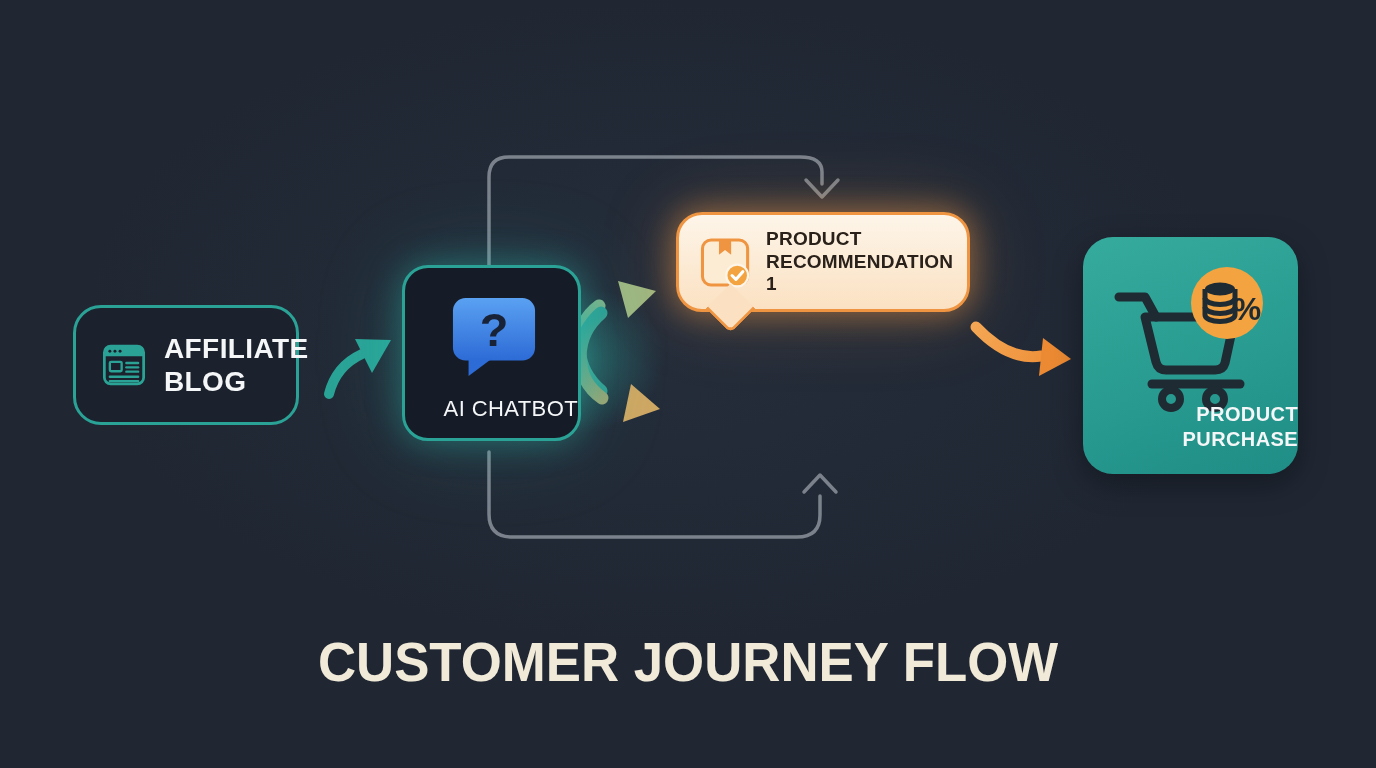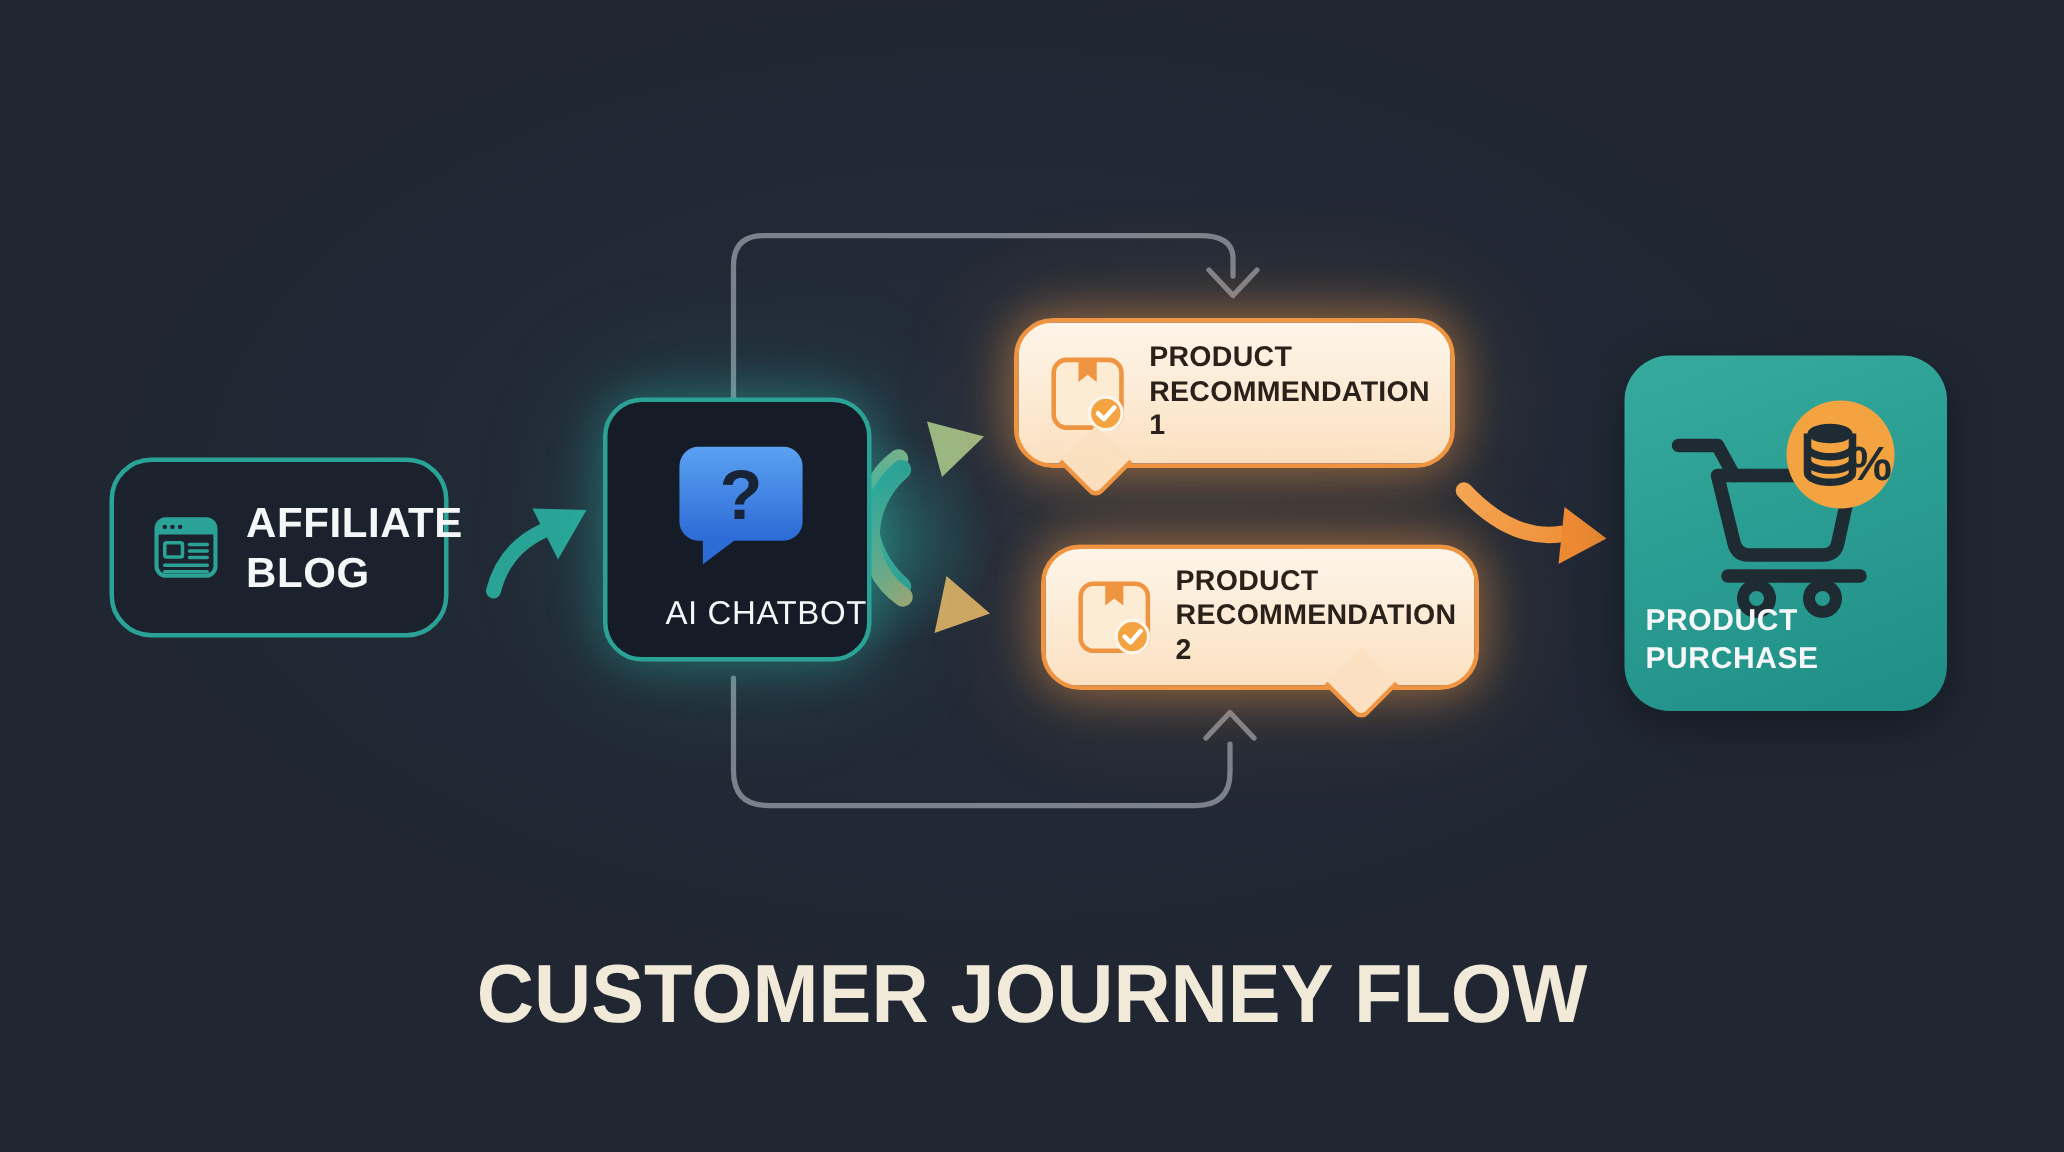--- a/index.html
+++ b/index.html
@@ -73,22 +73,22 @@
   
   .purchase-box{
     left:1083px;top:237px;width:215px;height:237px;
     background:linear-gradient(160deg,#35ab9d,#1f8e86);
     border-radius:30px;
     box-shadow:0 10px 30px rgba(0,0,0,.35);
   }
   .cart-icon{position:absolute;left:24px;top:44px;}
   .badge-icon{position:absolute;left:106px;top:28px;}
   .purchase-label{
-    position:absolute;left:0;right:0;bottom:22px;text-align:left;
-    color:var(--text-light);font-weight:700;font-size:20px;line-height:1.25;letter-spacing:.4px;margin-left:14px;
+    position:absolute;left:0;right:0;bottom:22px;text-align:right;
+    color:var(--text-light);font-weight:700;font-size:20px;line-height:1.25;letter-spacing:.4px;
   }
   .purchase-label span{display:inline-block;width:150px;}
 
   
   .title{
     position:absolute;left:0;right:0;top:630px;z-index:2;text-align:center;
     color:var(--title-cream);font-weight:800;font-size:55px;letter-spacing:0px;
     transform:scaleX(.96);
   }
 
@@ -183,30 +183,20 @@
     <div class="tail tail-1"></div>
     <svg width="55" height="55" viewBox="0 0 60 60">
       <rect x="4" y="4" width="52" height="52" rx="10" fill="#fcecd3" stroke="var(--orange-border)" stroke-width="3.5"></rect>
       <path d="M 23 4 H 37 V 21 L 30 15.5 L 23 21 Z" fill="var(--orange-border)"></path>
       <circle cx="44" cy="45" r="12.5" fill="var(--orange-badge)" stroke="#fdf5e9" stroke-width="2.5"></circle>
       <path d="M 38 45 L 42.5 49.5 L 50.5 40.5" fill="none" stroke="#ffffff" stroke-width="3.5" stroke-linecap="round" stroke-linejoin="round"></path>
     </svg>
     <div class="bubble-label">PRODUCT RECOMMENDATION 1</div>
   </div>
 
-  <div class="node bubble bubble-2">
-    <div class="tail tail-2"></div>
-    <svg width="55" height="55" viewBox="0 0 60 60">
-      <rect x="4" y="4" width="52" height="52" rx="10" fill="#fcecd3" stroke="var(--orange-border)" stroke-width="3.5"></rect>
-      <path d="M 23 4 H 37 V 21 L 30 15.5 L 23 21 Z" fill="var(--orange-border)"></path>
-      <circle cx="44" cy="45" r="12.5" fill="var(--orange-badge)" stroke="#fdf5e9" stroke-width="2.5"></circle>
-      <path d="M 38 45 L 42.5 49.5 L 50.5 40.5" fill="none" stroke="#ffffff" stroke-width="3.5" stroke-linecap="round" stroke-linejoin="round"></path>
-    </svg>
-    <div class="bubble-label">PRODUCT RECOMMENDATION 2</div>
-  </div>
 
   <div class="node purchase-box">
     <svg class="cart-icon" width="150" height="132" viewBox="0 0 150 132">
       <g fill="none" stroke="var(--cart-ink)" stroke-width="9" stroke-linecap="round" stroke-linejoin="round">
         <path d="M 12 16 L 38 16 L 49 36"></path>
         <path d="M 38 36 L 128 36 L 118 82 Q 116 89 108 89 L 59 89 Q 51 89 49 81 Z"></path>
         <path d="M 45 103 H 133"></path>
       </g>
       <circle cx="64" cy="118" r="9" fill="none" stroke="var(--cart-ink)" stroke-width="8"></circle>
       <circle cx="108" cy="118" r="9" fill="none" stroke="var(--cart-ink)" stroke-width="8"></circle>

